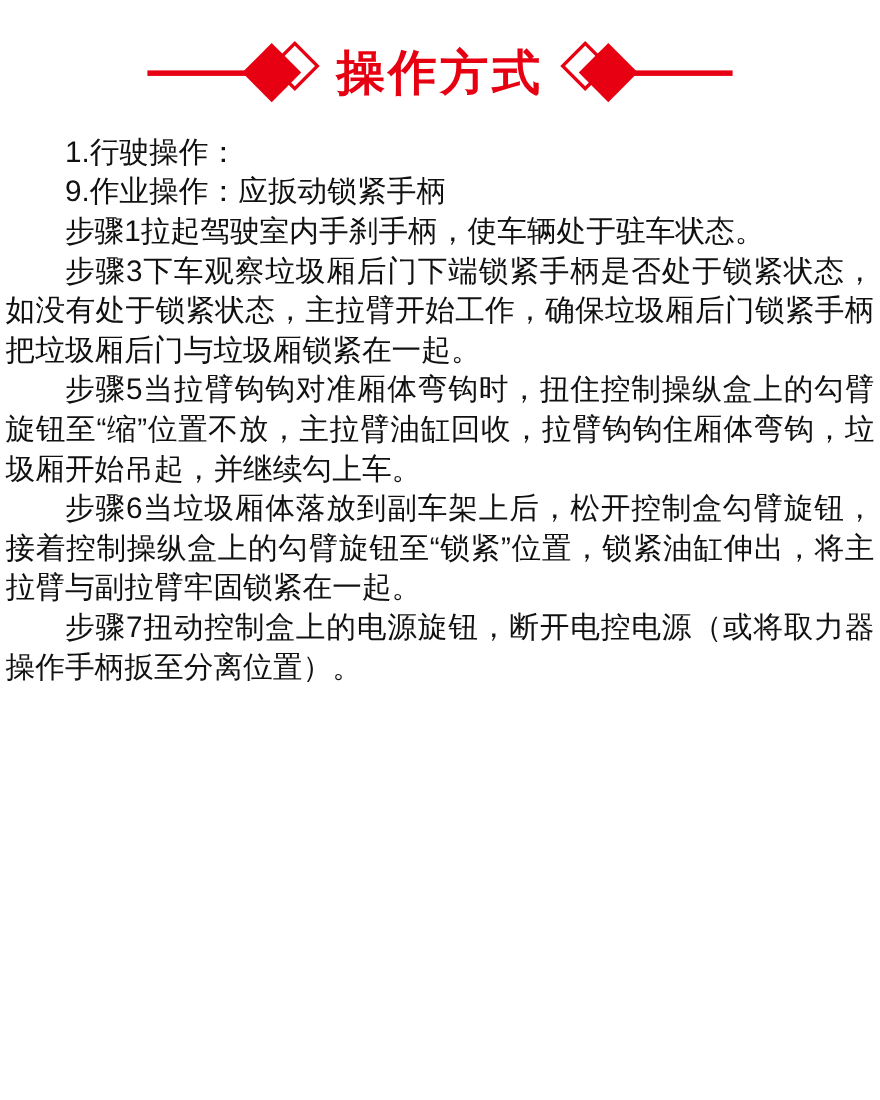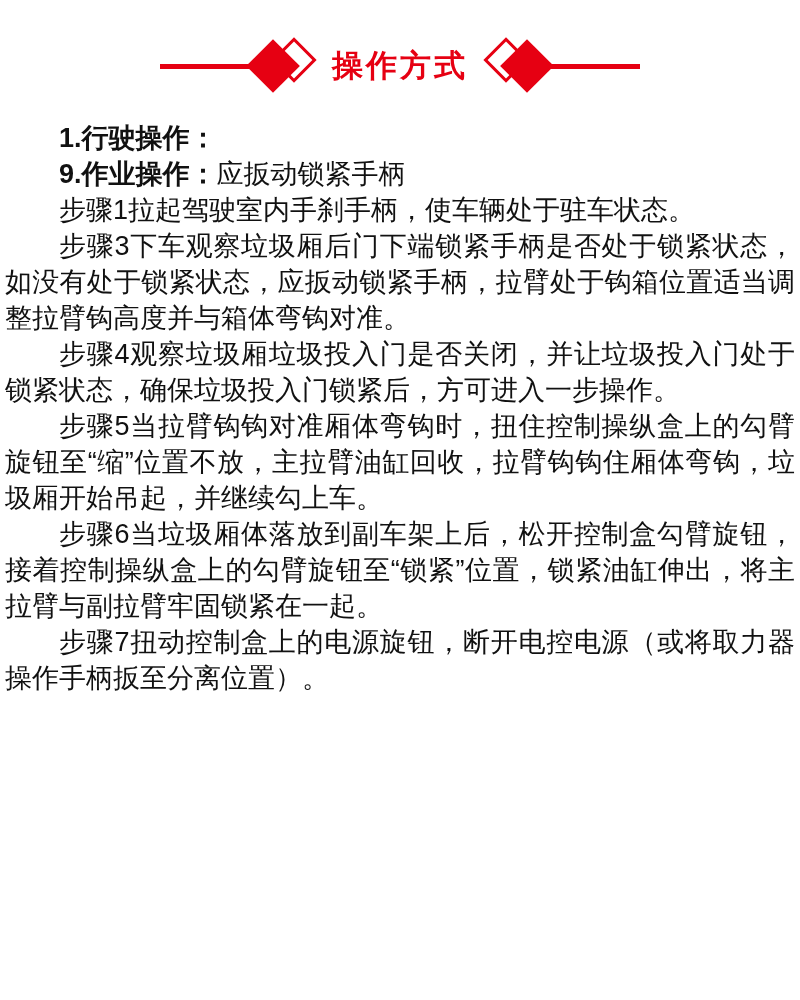--- a/index.html
+++ b/index.html
@@ -27,32 +27,32 @@
   .diamond.outline {
     width:32px; height:32px; background:var(--background);
     border:3px solid var(--accent);
     transform:translateY(-6px) rotate(45deg); z-index:1; position:relative;
   }
   .dl-filled { margin-left:-12px; }
   .dl-outline { margin-left:-14px; }
   .dr-outline { margin-right:-14px; }
   .dr-filled { margin-right:-12px; }
   .title {
-    margin:0 22px; font-size:31px; font-weight:bold; letter-spacing:3px;
+    margin:0 22px; font-size:44px; font-weight:bold; letter-spacing:3px;
     color:var(--accent); white-space:nowrap;text-align:center;
   }
 
   
   .content {
     margin-top:22px; padding:0 5px;
     font-size:27px; line-height:36px;
     text-align:justify;
   }
   .content p { margin:0; text-indent:2em; }
-  .heading { font-weight:bold; }
+  .heading { font-weight:normal; }
 </style>
 </head>
 <body>
 
 <div class="page">
 
   <div class="header">
     <span class="rule"></span>
     <span class="diamond filled dl-filled"></span>
     <span class="diamond outline dl-outline"></span>
@@ -61,20 +61,19 @@
     <span class="diamond filled dr-filled"></span>
     <span class="rule"></span>
   </div>
 
   <div class="content">
     <p><span class="heading">1.行驶操作：</span></p>
 
     <p><span class="heading">9.作业操作：</span><span>应扳动锁紧手柄</span></p>
 
     <p>步骤1拉起驾驶室内手刹手柄，使车辆处于驻车状态。</p>
-    <p>步骤3下车观察垃圾厢后门下端锁紧手柄是否处于锁紧状态，如没有处于锁紧状态，应扳动锁紧手柄，拉臂处于钩箱位置适当调整拉臂钩高度并与箱体弯钩对准。</p>
-    <p>步骤4观察垃圾厢垃圾投入门是否关闭，并让垃圾投入门处于锁紧状态，确保垃圾投入门锁紧后，方可进入一步操作。</p>
+    <p>步骤3下车观察垃圾厢后门下端锁紧手柄是否处于锁紧状态，如没有处于锁紧状态，主拉臂开始工作，确保垃圾厢后门锁紧手柄把垃圾厢后门与垃圾厢锁紧在一起。</p>
     <p>步骤5当拉臂钩钩对准厢体弯钩时，扭住控制操纵盒上的勾臂旋钮至“缩”位置不放，主拉臂油缸回收，拉臂钩钩住厢体弯钩，垃圾厢开始吊起，并继续勾上车。</p>
     <p>步骤6当垃圾厢体落放到副车架上后，松开控制盒勾臂旋钮，接着控制操纵盒上的勾臂旋钮至“锁紧”位置，锁紧油缸伸出，将主拉臂与副拉臂牢固锁紧在一起。</p>
     <p>步骤7扭动控制盒上的电源旋钮，断开电控电源（或将取力器操作手柄扳至分离位置）。</p>
   </div>
 
 </div>
 
 </body></html>

